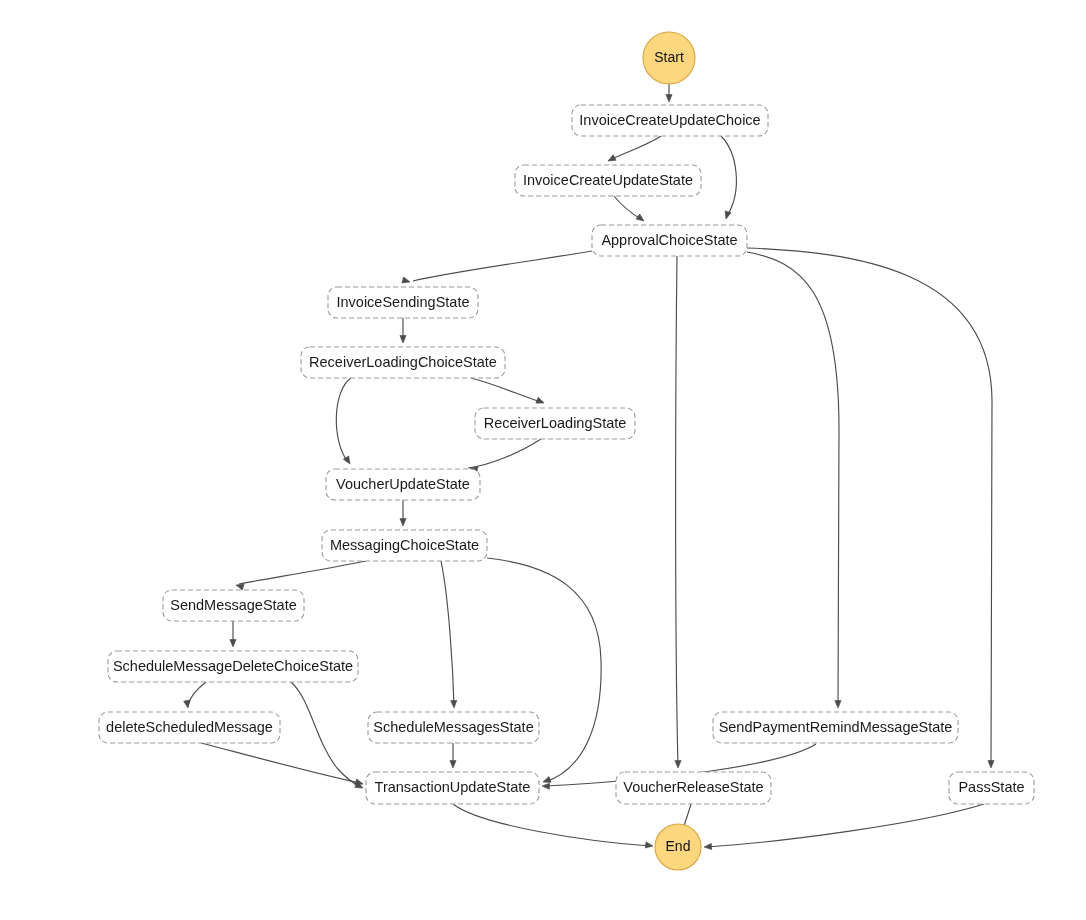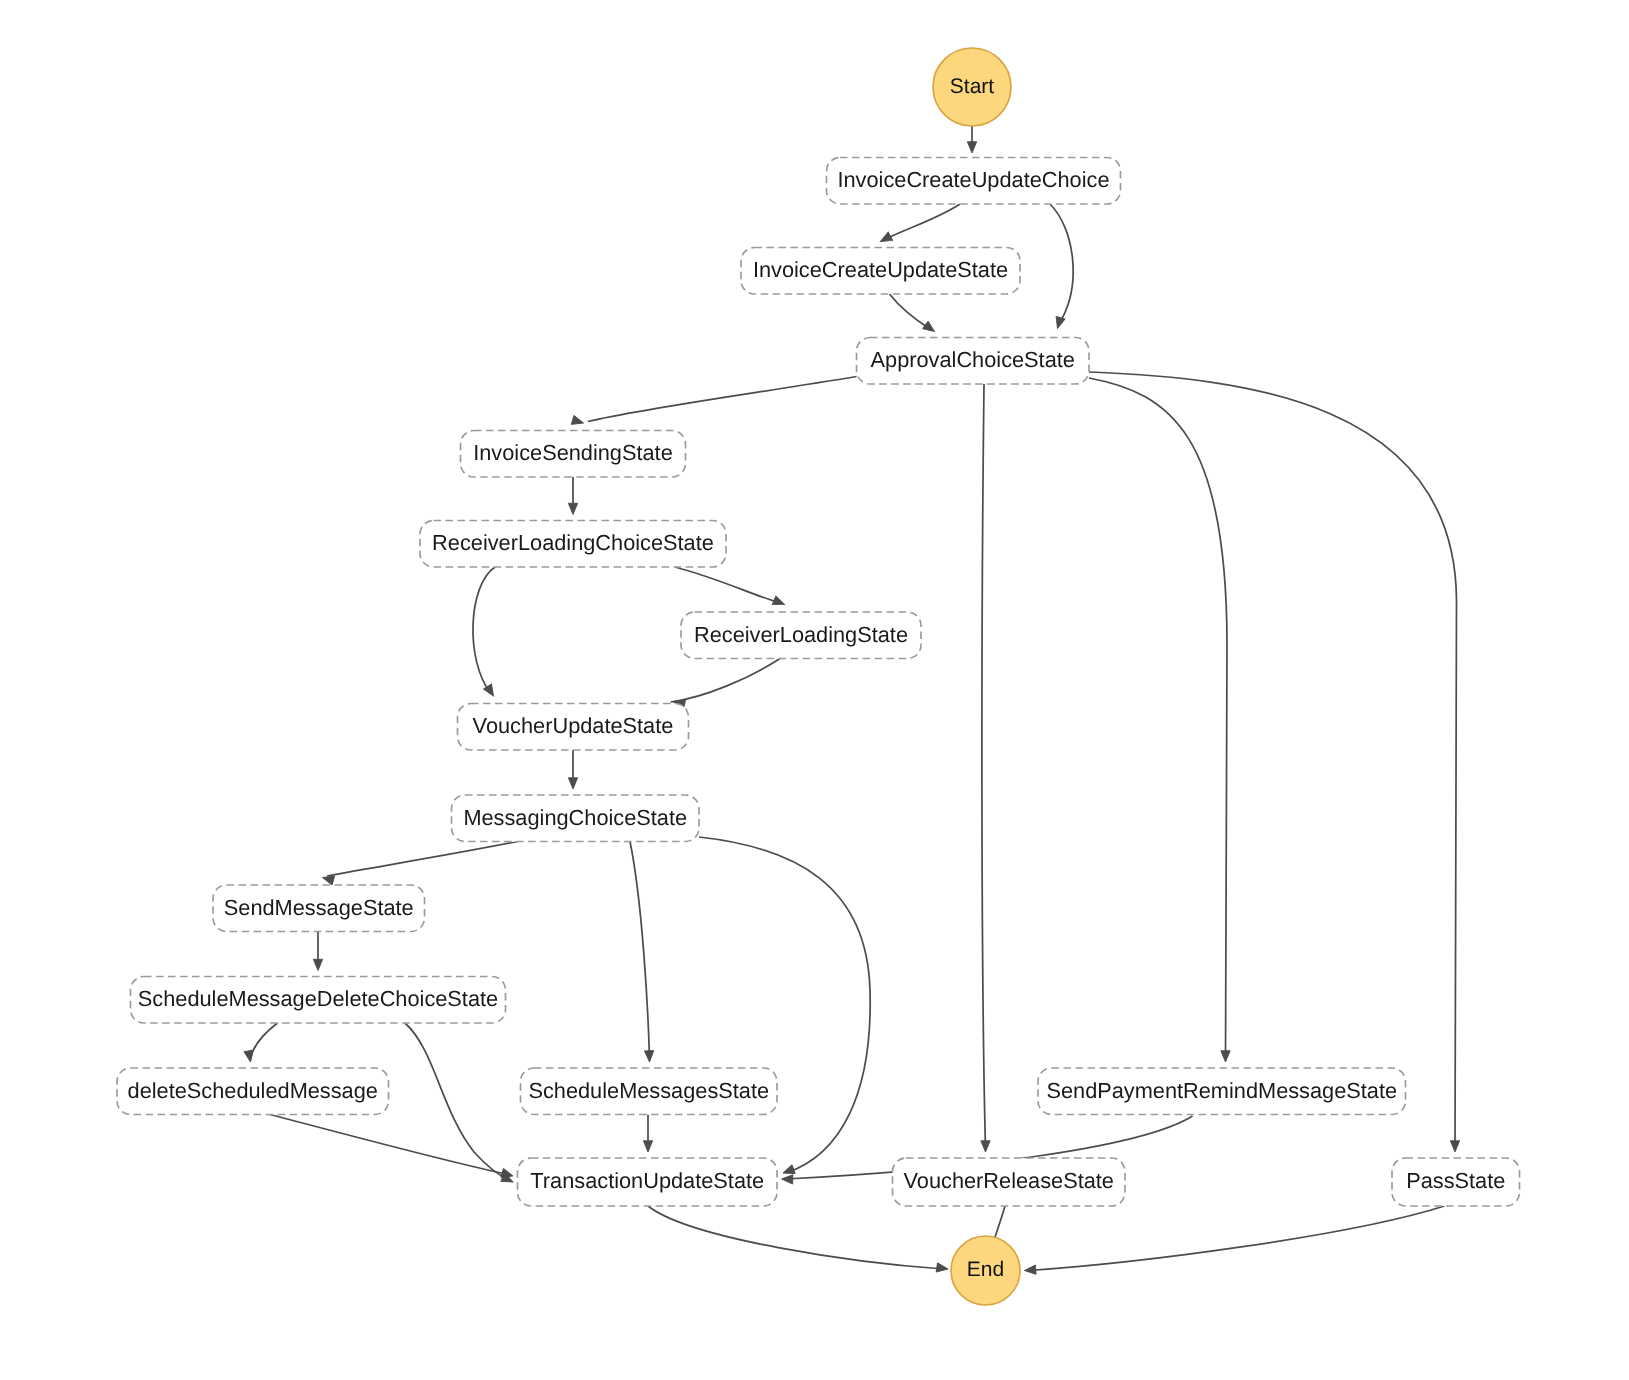--- a/index.html
+++ b/index.html
@@ -10,20 +10,21 @@
   body {
     width: 1086px;
     height: 920px;
     font-family: "Liberation Sans", sans-serif;
     overflow: hidden;
   }
   #diagram-root {
     position: relative;
     width: 882px;
     height: 920px;
+    margin-left: 21px;
   }
   svg#state-graph {
     display: block;
     width: 1086px;
     height: 920px;
     background: #ffffff;
   }
   .edge-path {
     fill: none;
     stroke: #4c4c4c;

